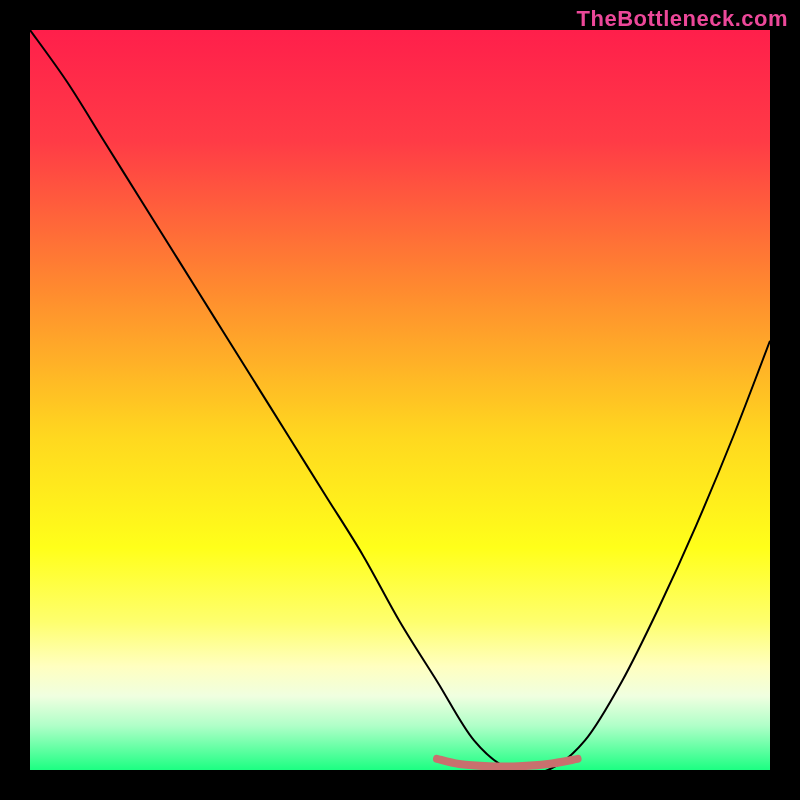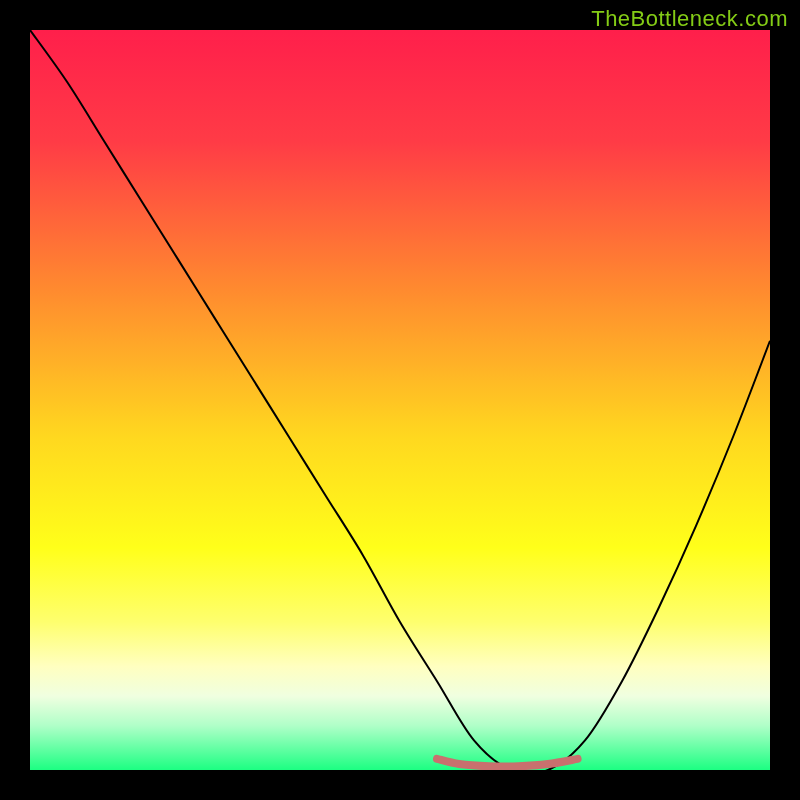--- a/index.html
+++ b/index.html
@@ -14,23 +14,23 @@
   .frame {
     position: relative;
     width: 800px;
     height: 800px;
     background: #000;
   }
   .watermark {
     position: absolute;
     top: 6px;
     right: 12px;
-    color: #84cc16;
+    color: #ec4899;
     font-size: 22px;
-    font-weight: 400;
+    font-weight: 700;
     letter-spacing: 0.5px;
     z-index: 10;
   }
   .plot-area {
     position: absolute;
     left: 30px;
     top: 30px;
     width: 740px;
     height: 740px;
   }

